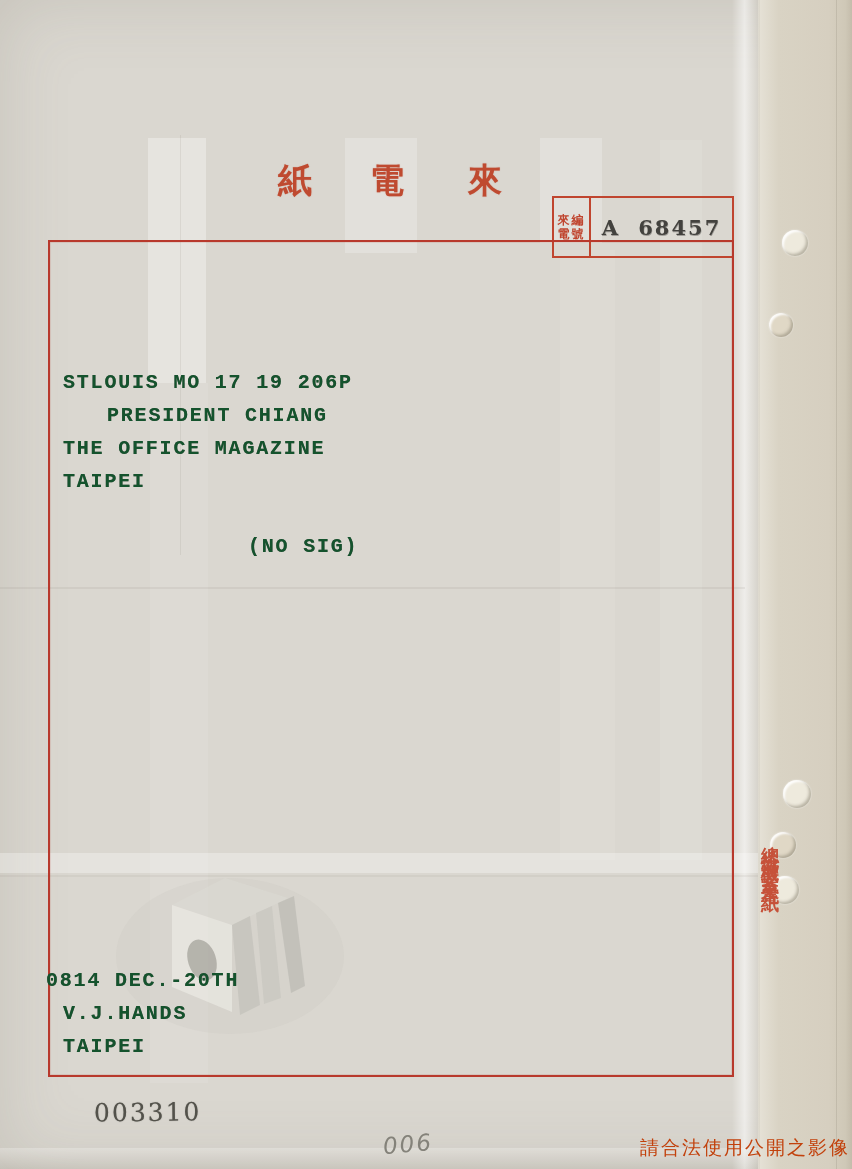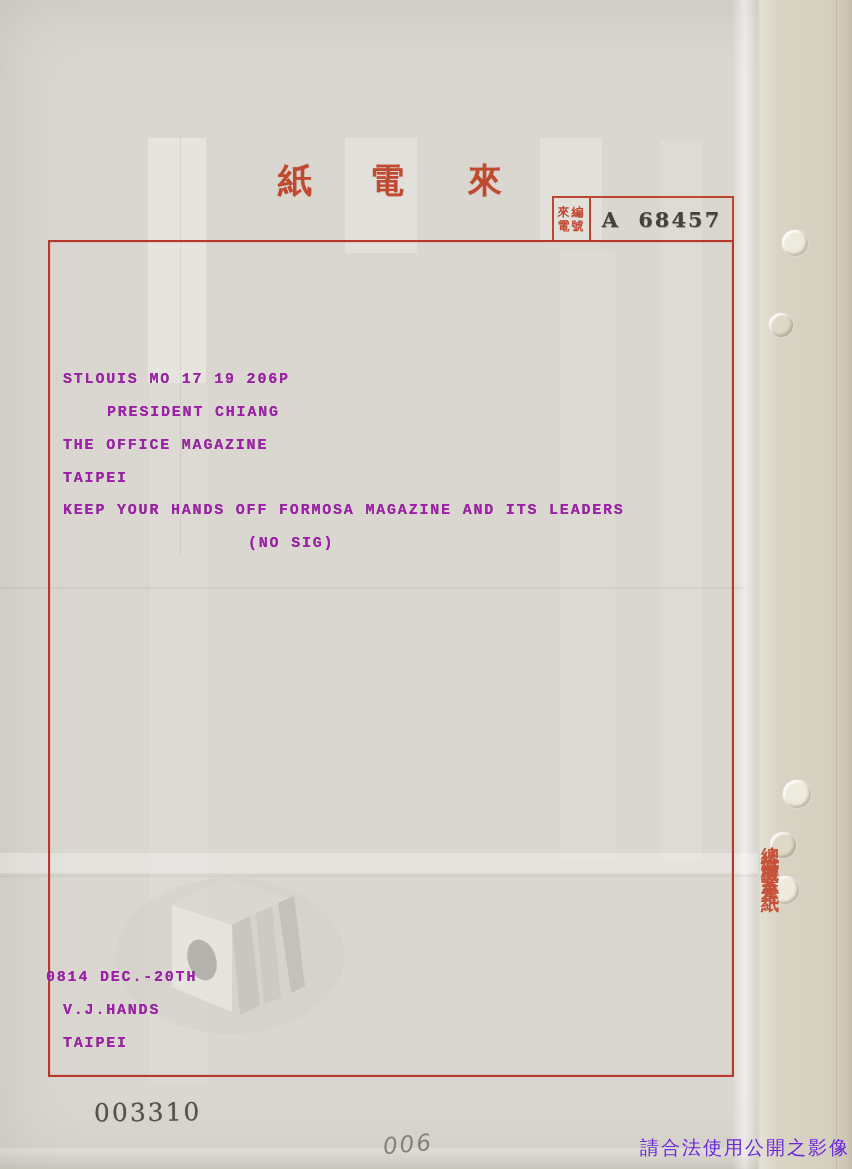--- a/index.html
+++ b/index.html
@@ -32,21 +32,21 @@
   }
   .hole.tan{background:#e0d8c6;}
 
   
   .title-char{
     position:absolute;font-family:"DejaVu Serif","Liberation Serif",serif;
     font-size:34px;font-weight:700;color:#bf4a30;
     text-shadow:0 0 1px rgba(191,74,48,.5);
   }
   .ref-box{
-    position:absolute;left:552px;top:196px;width:182px;height:46px;
+    position:absolute;left:552px;top:196px;width:182px;height:62px;
     border:2px solid #c0452f;display:flex;box-sizing:border-box;
   }
   .ref-label{
     width:37px;border-right:2px solid #c0452f;box-sizing:border-box;
     display:flex;flex-direction:column;justify-content:center;align-items:center;
     color:#c0452f;font-size:12px;line-height:14px;letter-spacing:2px;
     font-family:"DejaVu Serif","Liberation Serif",serif;font-weight:700;
   }
   .ref-number{
     flex:1;display:flex;align-items:center;justify-content:center;
@@ -56,21 +56,21 @@
   }
   .frame{
     position:absolute;left:48px;top:240px;width:686px;height:837px;
     border:2px solid #b8392c;box-sizing:border-box;
     box-shadow:inset 0 0 0 .5px rgba(184,57,44,.25);
   }
 
   
   .tw{
     position:absolute;font-family:"Liberation Mono","DejaVu Sans Mono",monospace;
-    font-weight:700;font-size:15px;letter-spacing:1.8px;color:#a21caf;
+    font-weight:700;font-size:20px;letter-spacing:1.8px;color:#14532d;
     text-shadow:0 0 .6px rgba(62,60,56,.7);white-space:pre;
   }
 
   
   .serial{
     position:absolute;left:94px;top:1098px;
     font-family:"DejaVu Serif","Liberation Serif",serif;font-size:25px;
     letter-spacing:2px;color:#53524b;transform:rotate(-.6deg);
     text-shadow:0 0 1px rgba(83,82,75,.5);
   }
@@ -83,21 +83,21 @@
   
   .side-label{
     position:absolute;left:752px;top:831px;width:30px;height:230px;
     writing-mode:vertical-rl;text-orientation:upright;
     font-family:"DejaVu Serif","Liberation Serif",serif;font-weight:700;
     font-size:18px;letter-spacing:6px;color:#c6523a;
   }
   .copyright{
     position:absolute;left:640px;top:1135px;
     font-family:"DejaVu Serif","Liberation Serif",serif;
-    font-size:19px;letter-spacing:2px;color:#6d28d9;white-space:nowrap;
+    font-size:19px;letter-spacing:2px;color:#c2410c;white-space:nowrap;
   }
   .watermark{position:absolute;left:110px;top:872px;opacity:.6;}
 </style>
 </head>
 <body>
 
 <div id="scan">
 
   <div class="edge-strip"></div>
   <div class="edge-line"></div>
@@ -142,21 +142,20 @@
     </div>
     <div class="ref-number">A 68457</div>
   </div>
 
   <div class="frame"></div>
 
   <div class="tw" style="left:63px;top:371px;">STLOUIS MO 17 19 206P</div>
   <div class="tw" style="left:63px;top:404px;margin-left:44px;">PRESIDENT CHIANG</div>
   <div class="tw" style="left:63px;top:437px;">THE OFFICE MAGAZINE</div>
   <div class="tw" style="left:63px;top:470px;">TAIPEI</div>
-  <div class="tw" style="left:63px;top:502px;">KEEP YOUR HANDS OFF FORMOSA MAGAZINE AND ITS LEADERS</div>
   <div class="tw" style="left:200px;top:535px;margin-left:48px;">(NO SIG)</div>
 
   <div class="tw" style="left:46px;top:969px;">0814 DEC.-20TH</div>
   <div class="tw" style="left:63px;top:1002px;">V.J.HANDS</div>
   <div class="tw" style="left:63px;top:1035px;">TAIPEI</div>
 
   <div class="serial">003310</div>
   <div class="handnote">006</div>
 
   <div class="side-label">總統府機要室來電紙</div>

